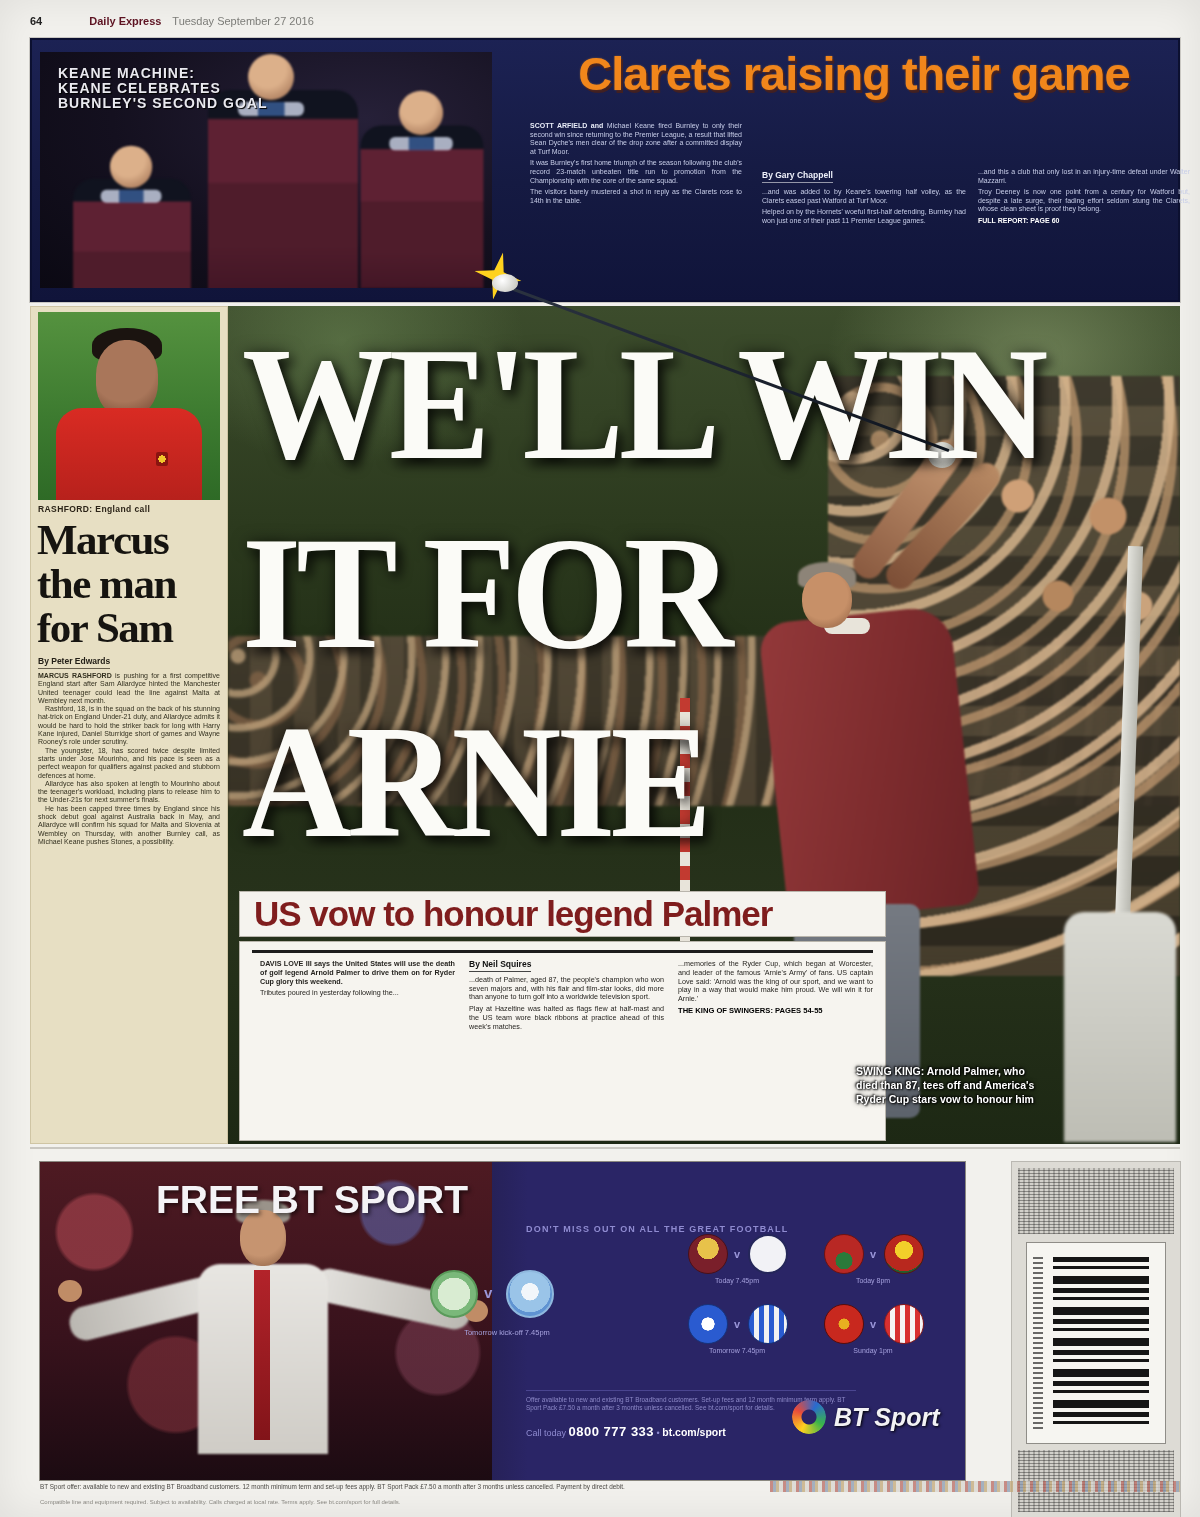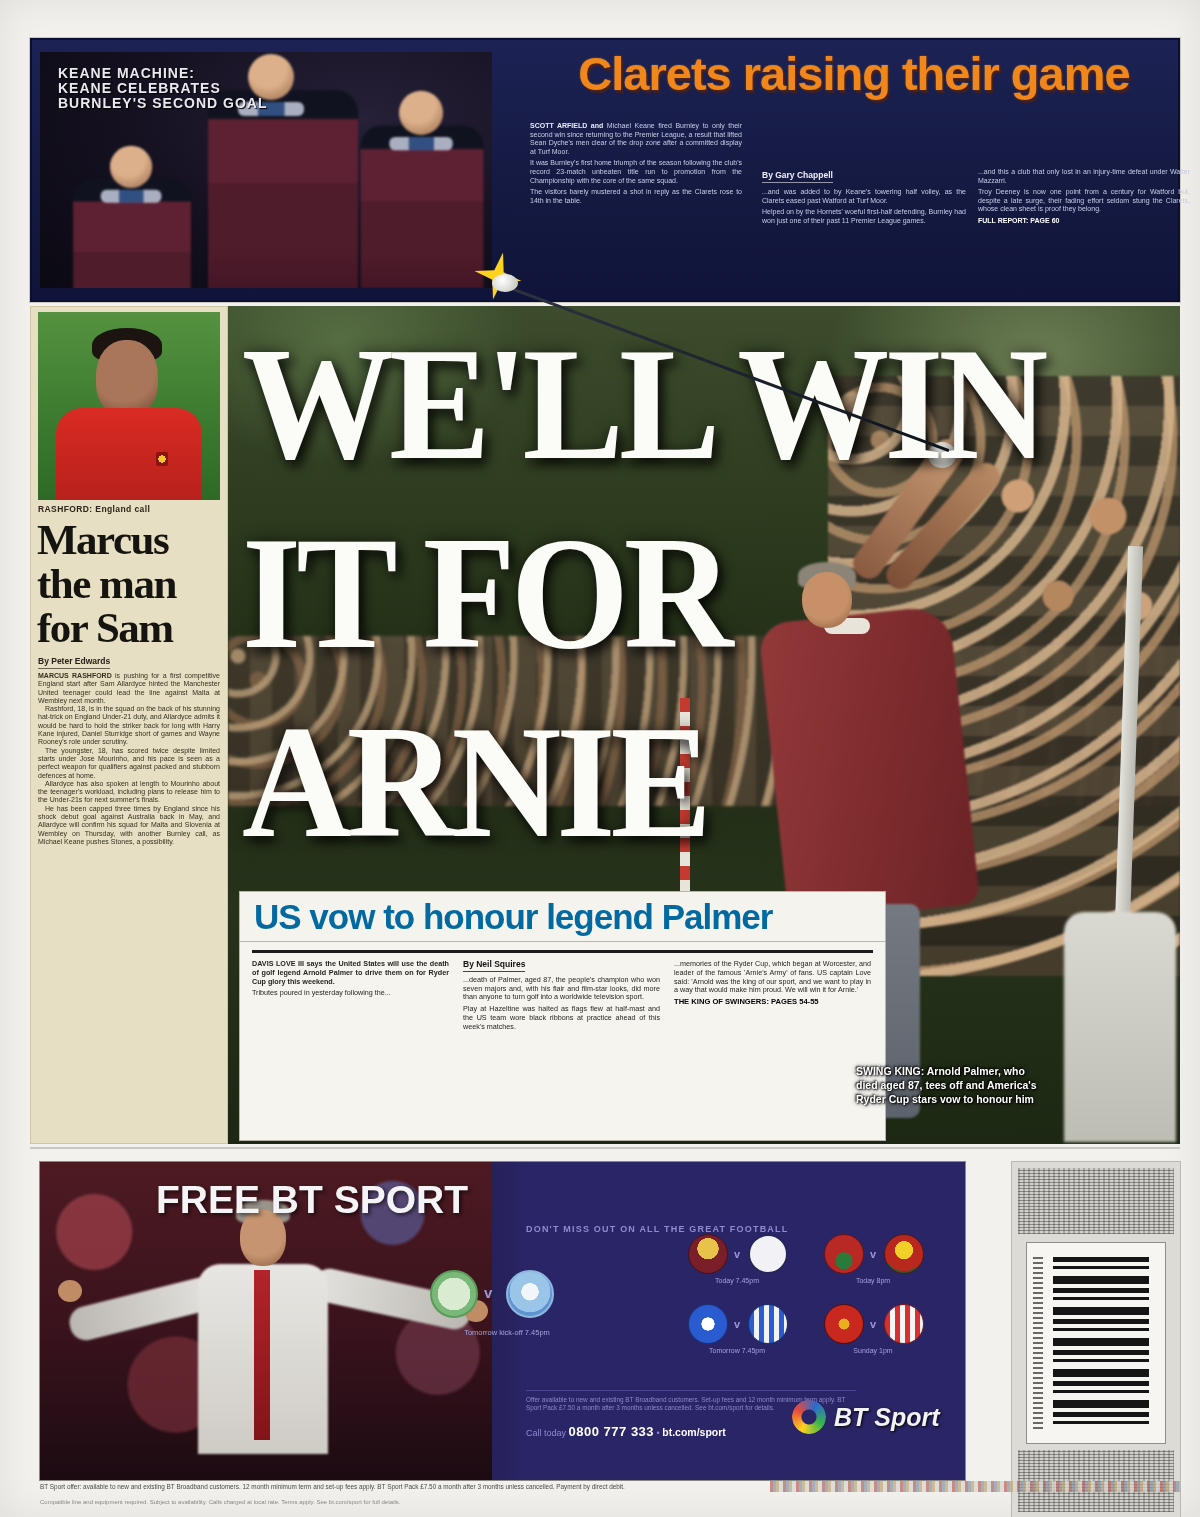--- a/index.html
+++ b/index.html
@@ -121,27 +121,27 @@
   .gp-faces{position:absolute;left:760px;top:150px;width:190px;height:200px;filter:blur(1px);
       background:
         radial-gradient(circle at 30px 40px,#cfa077 0 16px,transparent 17px),
         radial-gradient(circle at 120px 60px,#c29168 0 18px,transparent 19px),
         radial-gradient(circle at 70px 140px,#b5875e 0 15px,transparent 16px),
         radial-gradient(circle at 150px 150px,#caa37c 0 14px,transparent 15px);}
   .mega{position:absolute;left:242px;top:310px;z-index:30;font-family:"Liberation Serif",serif;
         font-weight:bold;color:#fbfbf7;letter-spacing:-5px;transform:scaleY(1.06);transform-origin:top left;}
   .mega div{font-size:152px;line-height:178px;
         text-shadow:0 0 14px rgba(0,0,0,.55),5px 6px 10px rgba(0,0,0,.7);}
-  .subhead{position:absolute;left:240px;top:892px;width:645px;height:50px;background:#f5f3ee;z-index:31;
-        display:flex;align-items:center;padding:16px 14px;font-size:35px;font-weight:bold;letter-spacing:-1px;color:#0369a1;
+  .subhead{position:absolute;left:240px;top:892px;width:645px;height:44px;background:#f5f3ee;z-index:31;
+        display:flex;align-items:center;padding:16px 14px;font-size:35px;font-weight:bold;letter-spacing:-1px;color:#7f1d1d;
         box-shadow:0 0 0 1px #b9b5ac;}
   .storybox{position:absolute;left:240px;top:942px;width:645px;height:198px;background:#f6f4ef;z-index:31;
         padding:8px 12px 8px 12px;box-shadow:0 0 0 1px #b9b5ac;}
   .storyrule{height:3px;background:#1c1c1c;margin-bottom:7px;}
-  .storycols{display:flex;gap:14px;}
+  .storycols{display:flex;gap:14px;margin-left:8px;}
   .scol{width:197px;height:168px;overflow:hidden;font-size:7.2px;line-height:8.8px;color:#262420;text-align:justify;}
   .scol p{margin:0 0 3px 0;}
   .m-byline{font-size:8.5px;font-weight:bold;color:#111;border-bottom:1px solid #444;padding-bottom:2px;margin-bottom:4px;display:inline-block;}
   .m-xref{font-weight:bold;font-size:7.6px;color:#000;}
   .g-cap{position:absolute;left:856px;top:1064px;width:276px;z-index:32;font-size:10.5px;font-weight:bold;
         line-height:14px;color:#fff;text-shadow:1px 1px 2px #000,-1px -1px 2px #000,0 0 5px rgba(0,0,0,.8);}
   
   .ad{position:absolute;left:40px;top:1162px;width:925px;height:318px;background:#262158;overflow:hidden;
       box-shadow:0 0 0 1px #8a8880;}
   .ad-photo{position:absolute;left:0;top:0;width:452px;height:318px;filter:blur(.5px);
@@ -219,20 +219,25 @@
   .foot2{position:absolute;left:40px;top:1499px;width:640px;font-size:6px;line-height:7px;color:#8a8882;}
   .foot-noise{position:absolute;left:770px;top:1481px;width:410px;height:11px;opacity:.75;
       background:repeating-linear-gradient(90deg,#b86a62 0 3px,#8a9ab0 3px 6px,#c2a878 6px 9px,#d8d6d0 9px 13px);}
   .gap-rule{position:absolute;left:30px;top:1147px;width:1150px;height:2px;background:#c9c7c1;}
 </style>
 </head>
 <body>
 
 <div id="page" data-name="newspaper-back-page">
 
+  <div class="pg-head" data-name="page-header">
+    <span class="pg-num" data-name="page-number">64</span>
+    <span class="masthead" data-name="masthead">Daily Express</span>
+    <span class="pg-date" data-name="edition-date">Tuesday September 27 2016</span>
+  </div>
 
   <div class="top-panel" data-name="burnley-story-panel">
     <div class="bp-photo" data-name="burnley-celebration-photo">
       <div class="bp-player bp1" data-name="player-figure"></div>
       <div class="bp-player bp2" data-name="player-figure"></div>
       <div class="bp-player bp3" data-name="player-figure"></div>
       <div class="bp-cap" data-name="photo-caption">
         <div data-name="photo-caption-line">KEANE MACHINE:</div>
         <div data-name="photo-caption-line">KEANE CELEBRATES</div>
         <div data-name="photo-caption-line">BURNLEY'S SECOND GOAL</div>
@@ -324,21 +329,21 @@
       </div>
       <div class="scol" data-name="main-story-column-3">
         <p data-name="paragraph">...memories of the Ryder Cup, which began at Worcester, and leader of the famous 'Arnie's Army' of fans. US captain Love said: 'Arnold was the king of our sport, and we want to play in a way that would make him proud. We will win it for Arnie.'</p>
         <p class="m-xref" data-name="cross-reference">THE KING OF SWINGERS: PAGES 54-55</p>
       </div>
     </div>
   </div>
 
   <div class="g-cap" data-name="golf-photo-caption">
     <div data-name="photo-caption-line">SWING KING: Arnold Palmer, who</div>
-    <div data-name="photo-caption-line">died aged 87, tees off and America's</div>
+    <div data-name="photo-caption-line">died than 87, tees off and America's</div>
     <div data-name="photo-caption-line">Ryder Cup stars vow to honour him</div>
   </div>
 
   <div class="gap-rule" data-name="section-divider"></div>
 
   <div class="ad" data-name="bt-sport-advert">
     <div class="ad-photo" data-name="manager-photo">
       <div class="mou-armL" data-name="figure-arm"></div>
       <div class="mou-armR" data-name="figure-arm"></div>
       <div class="mou-handL" data-name="figure-hand"></div>

